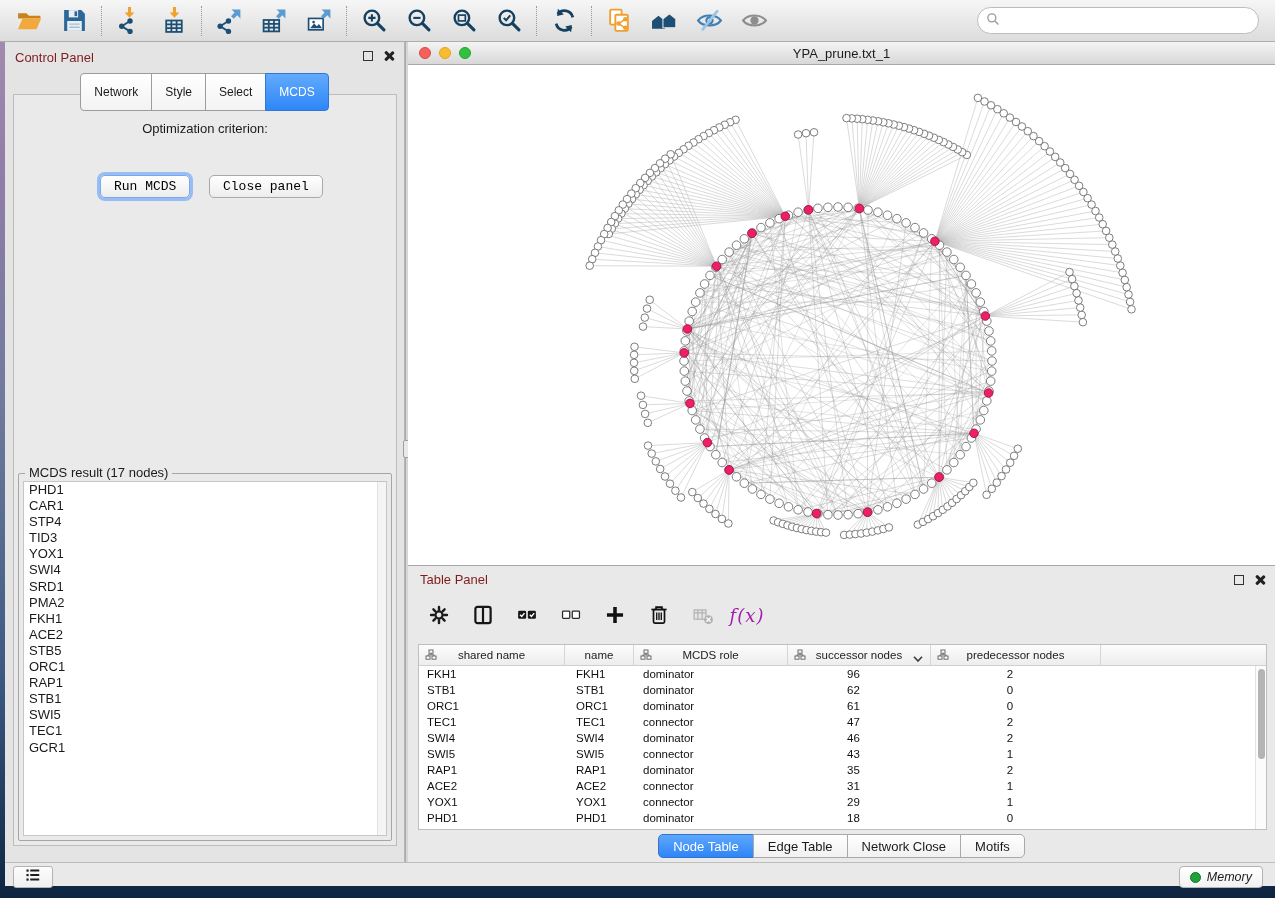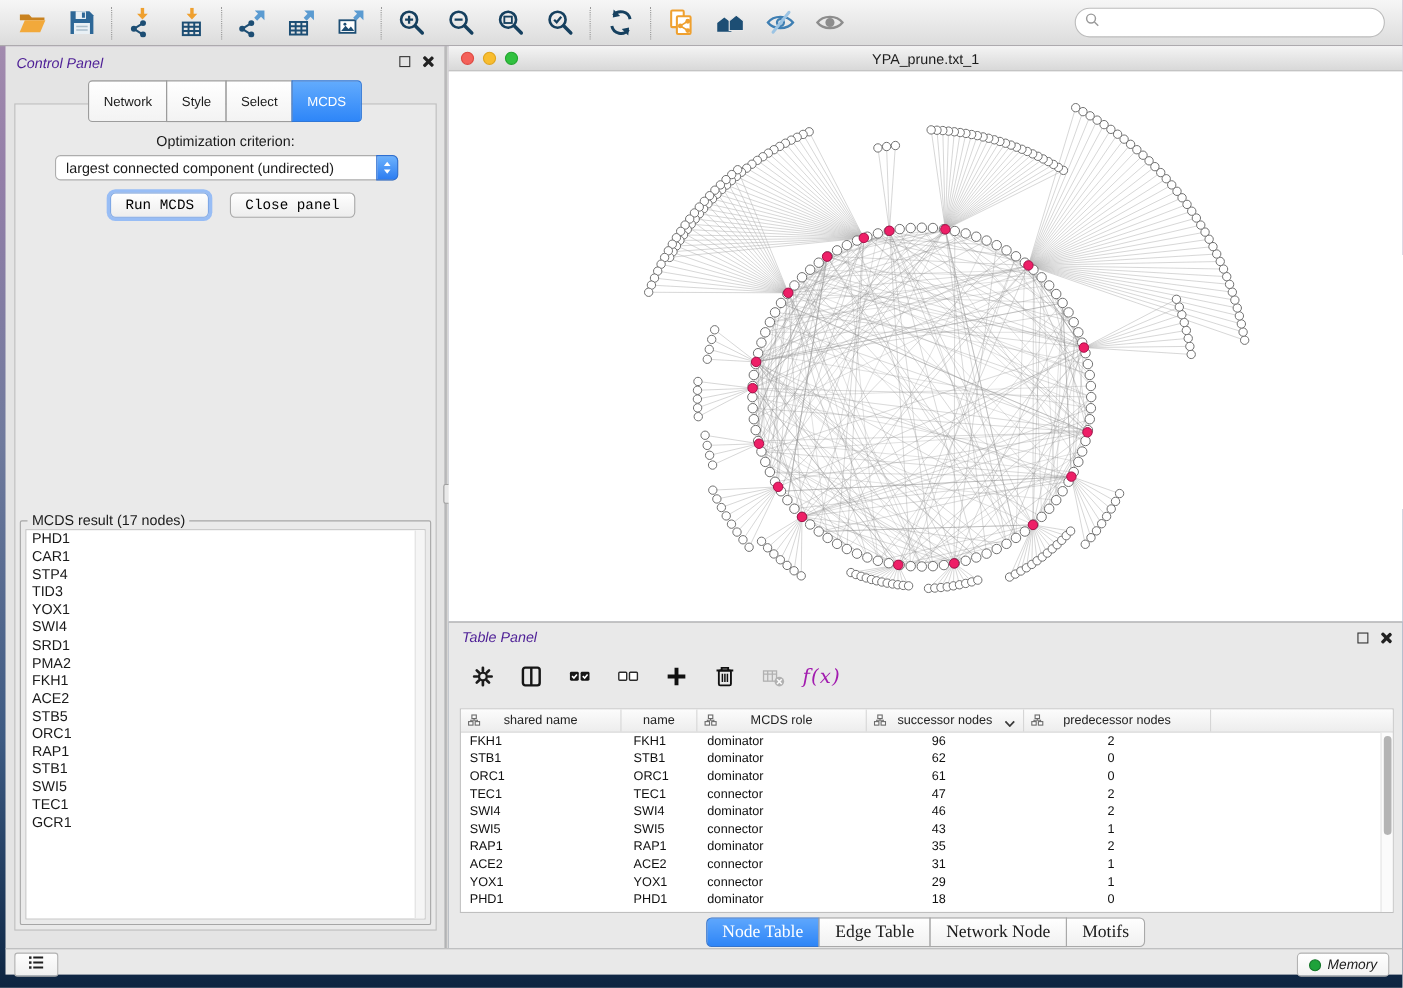--- a/index.html
+++ b/index.html
@@ -17,21 +17,21 @@
     display:flex;align-items:center;padding-left:14px;}
   .tb-groups{display:flex;align-items:center;}
   .tb-group{display:flex;align-items:center;gap:15px;}
   .tb-sep{width:0;height:30px;border-left:1px dotted #989898;margin:0 12px;}
   .tbicon{width:30px;height:30px;display:inline-flex;align-items:center;justify-content:center;cursor:default;}
   .tbicon svg{width:27px;height:27px;}
   .search{position:absolute;right:16px;top:7px;width:282px;height:27px;border:1px solid #bcbcbc;
     border-radius:14px;background:#fff;display:flex;align-items:center;padding:0 8px;}
   .search input{border:none;outline:none;flex:1;font-size:13px;font-family:"Liberation Sans",sans-serif;background:transparent;margin-left:5px;}
   
-  .panel-title{font-size:13px;color:#4c1d95;font-style:italic;}
+  .panel-title{font-size:13px;color:#7f1d1d;}
   .win-btns{position:absolute;right:10px;top:8px;display:flex;align-items:center;gap:10px;}
   .float-icon{width:10px;height:10px;border:1.6px solid #333;}
   .close-icon{position:relative;width:11px;height:11px;}
   .close-icon::before,.close-icon::after{content:"";position:absolute;left:4.5px;top:-0.5px;width:2.6px;height:12px;background:#222;border-radius:1px;}
   .close-icon::before{transform:rotate(45deg);}
   .close-icon::after{transform:rotate(-45deg);}
   
   .control-panel{position:absolute;left:5px;top:42px;width:400px;height:820px;background:#e4e4e4;border-right:1px solid #b5b5b5;}
   .cp-title{position:absolute;left:10px;top:8px;}
   .cp-tabs{position:absolute;left:0;top:31px;width:100%;display:flex;justify-content:center;z-index:3;}
@@ -81,21 +81,21 @@
   .th{position:relative;display:flex;align-items:center;justify-content:center;border-right:1px solid #d6d6d6;font-size:11.5px;color:#222;}
   .th .tree{position:absolute;left:6px;top:4px;}
   .th .sort{position:absolute;right:7px;top:7px;}
   .trow{display:flex;height:16px;font-size:11.5px;color:#101010;}
   .td{overflow:hidden;white-space:nowrap;line-height:16px;}
   .td.l{text-align:left;}
   .td.r{text-align:center;}
   .tbl-scroll{position:absolute;right:0;top:21px;bottom:0;width:11px;background:#fbfbfb;border-left:1px solid #e3e3e3;}
   .tbl-thumb{position:absolute;left:1.5px;top:3px;width:7px;height:90px;border-radius:4px;background:#b4b4b4;}
   .tp-tabs{position:absolute;left:0;top:268px;width:100%;display:flex;justify-content:center;}
-  .seg{padding:3.5px 14px;font-size:16px;border:1px solid #a9a9a9;background:linear-gradient(#ffffff,#f1f1f1);margin-left:-1px;cursor:default;font-family:Liberation Serif, serif;}
+  .seg{padding:3.5px 14px;font-size:13px;border:1px solid #a9a9a9;background:linear-gradient(#ffffff,#f1f1f1);margin-left:-1px;cursor:default;}
   .seg:first-child{border-radius:5px 0 0 5px;margin-left:0;}
   .seg:last-child{border-radius:0 5px 5px 0;}
   .seg.sel{background:linear-gradient(#5ea7fd,#2e85f7);color:#fff;border-color:#3474cd;}
   
   .statusbar{position:absolute;left:5px;top:862px;width:1270px;height:24px;background:#e9e9e9;border-top:1px solid #bdbdbd;font-style:italic;}
   .sb-list-btn{position:absolute;left:8px;top:3px;width:40px;height:22px;background:linear-gradient(#fdfdfd,#f0f0f0);
     border:1px solid #b3b3b3;border-radius:3px;display:flex;align-items:center;justify-content:center;}
   .memory-btn{position:absolute;right:12px;top:3px;height:22px;background:linear-gradient(#ffffff,#f2f2f2);
     border:1px solid #b3b3b3;border-radius:4px;display:flex;align-items:center;gap:6px;padding:0 10px;font-size:12.5px;}
   .memory-dot{width:11px;height:11px;border-radius:50%;background:#1ea23a;border:1px solid #147428;}
@@ -273,27 +273,20 @@
     <span class="close-icon"></span>
   </div>
   <div class="cp-tabs" id="cp-tabs">
       <span class="cp-tab">Network</span>
       <span class="cp-tab">Style</span>
       <span class="cp-tab">Select</span>
       <span class="cp-tab sel">MCDS</span>
     </div>
   <div class="cp-box">
     <div class="opt-label">Optimization criterion:</div>
-    <div class="dd">
-      <span class="txt">largest connected component (undirected)</span>
-      <span class="step">
-          <span class="tri-up"></span>
-          <span class="tri-down"></span>
-        </span>
-    </div>
     <button class="btn btn-run">Run MCDS</button>
     <button class="btn btn-closep">Close panel</button>
     <div class="groupbox">
       <div class="legend">MCDS result (17 nodes)</div>
       <div class="mcds-list" id="mcds-list">
         <div class="mcds-scroll"></div>
       <div class="item">PHD1</div>
           <div class="item">CAR1</div>
           <div class="item">STP4</div>
           <div class="item">TID3</div>
@@ -1295,21 +1288,21 @@
           <div class="td r" style="width: 170px; padding-right: 12px;">0</div>
         </div>
       </div>
     <div class="tbl-scroll">
       <div class="tbl-thumb"></div>
     </div>
   </div>
   <div class="tp-tabs" id="tp-tabs">
       <span class="seg sel">Node Table</span>
       <span class="seg">Edge Table</span>
-      <span class="seg">Network Node</span>
+      <span class="seg">Network Close</span>
       <span class="seg">Motifs</span>
     </div>
 </div>
 
 <div class="statusbar">
   <div class="sb-list-btn">
       <span id="list-icon-slot"><svg viewBox="0 0 26 26" width="20" height="18">
           <g stroke="#1f1f1f" stroke-width="2.6">
             <path d="M9 6.5h13M9 13h13M9 19.5h13"></path>
           </g>

